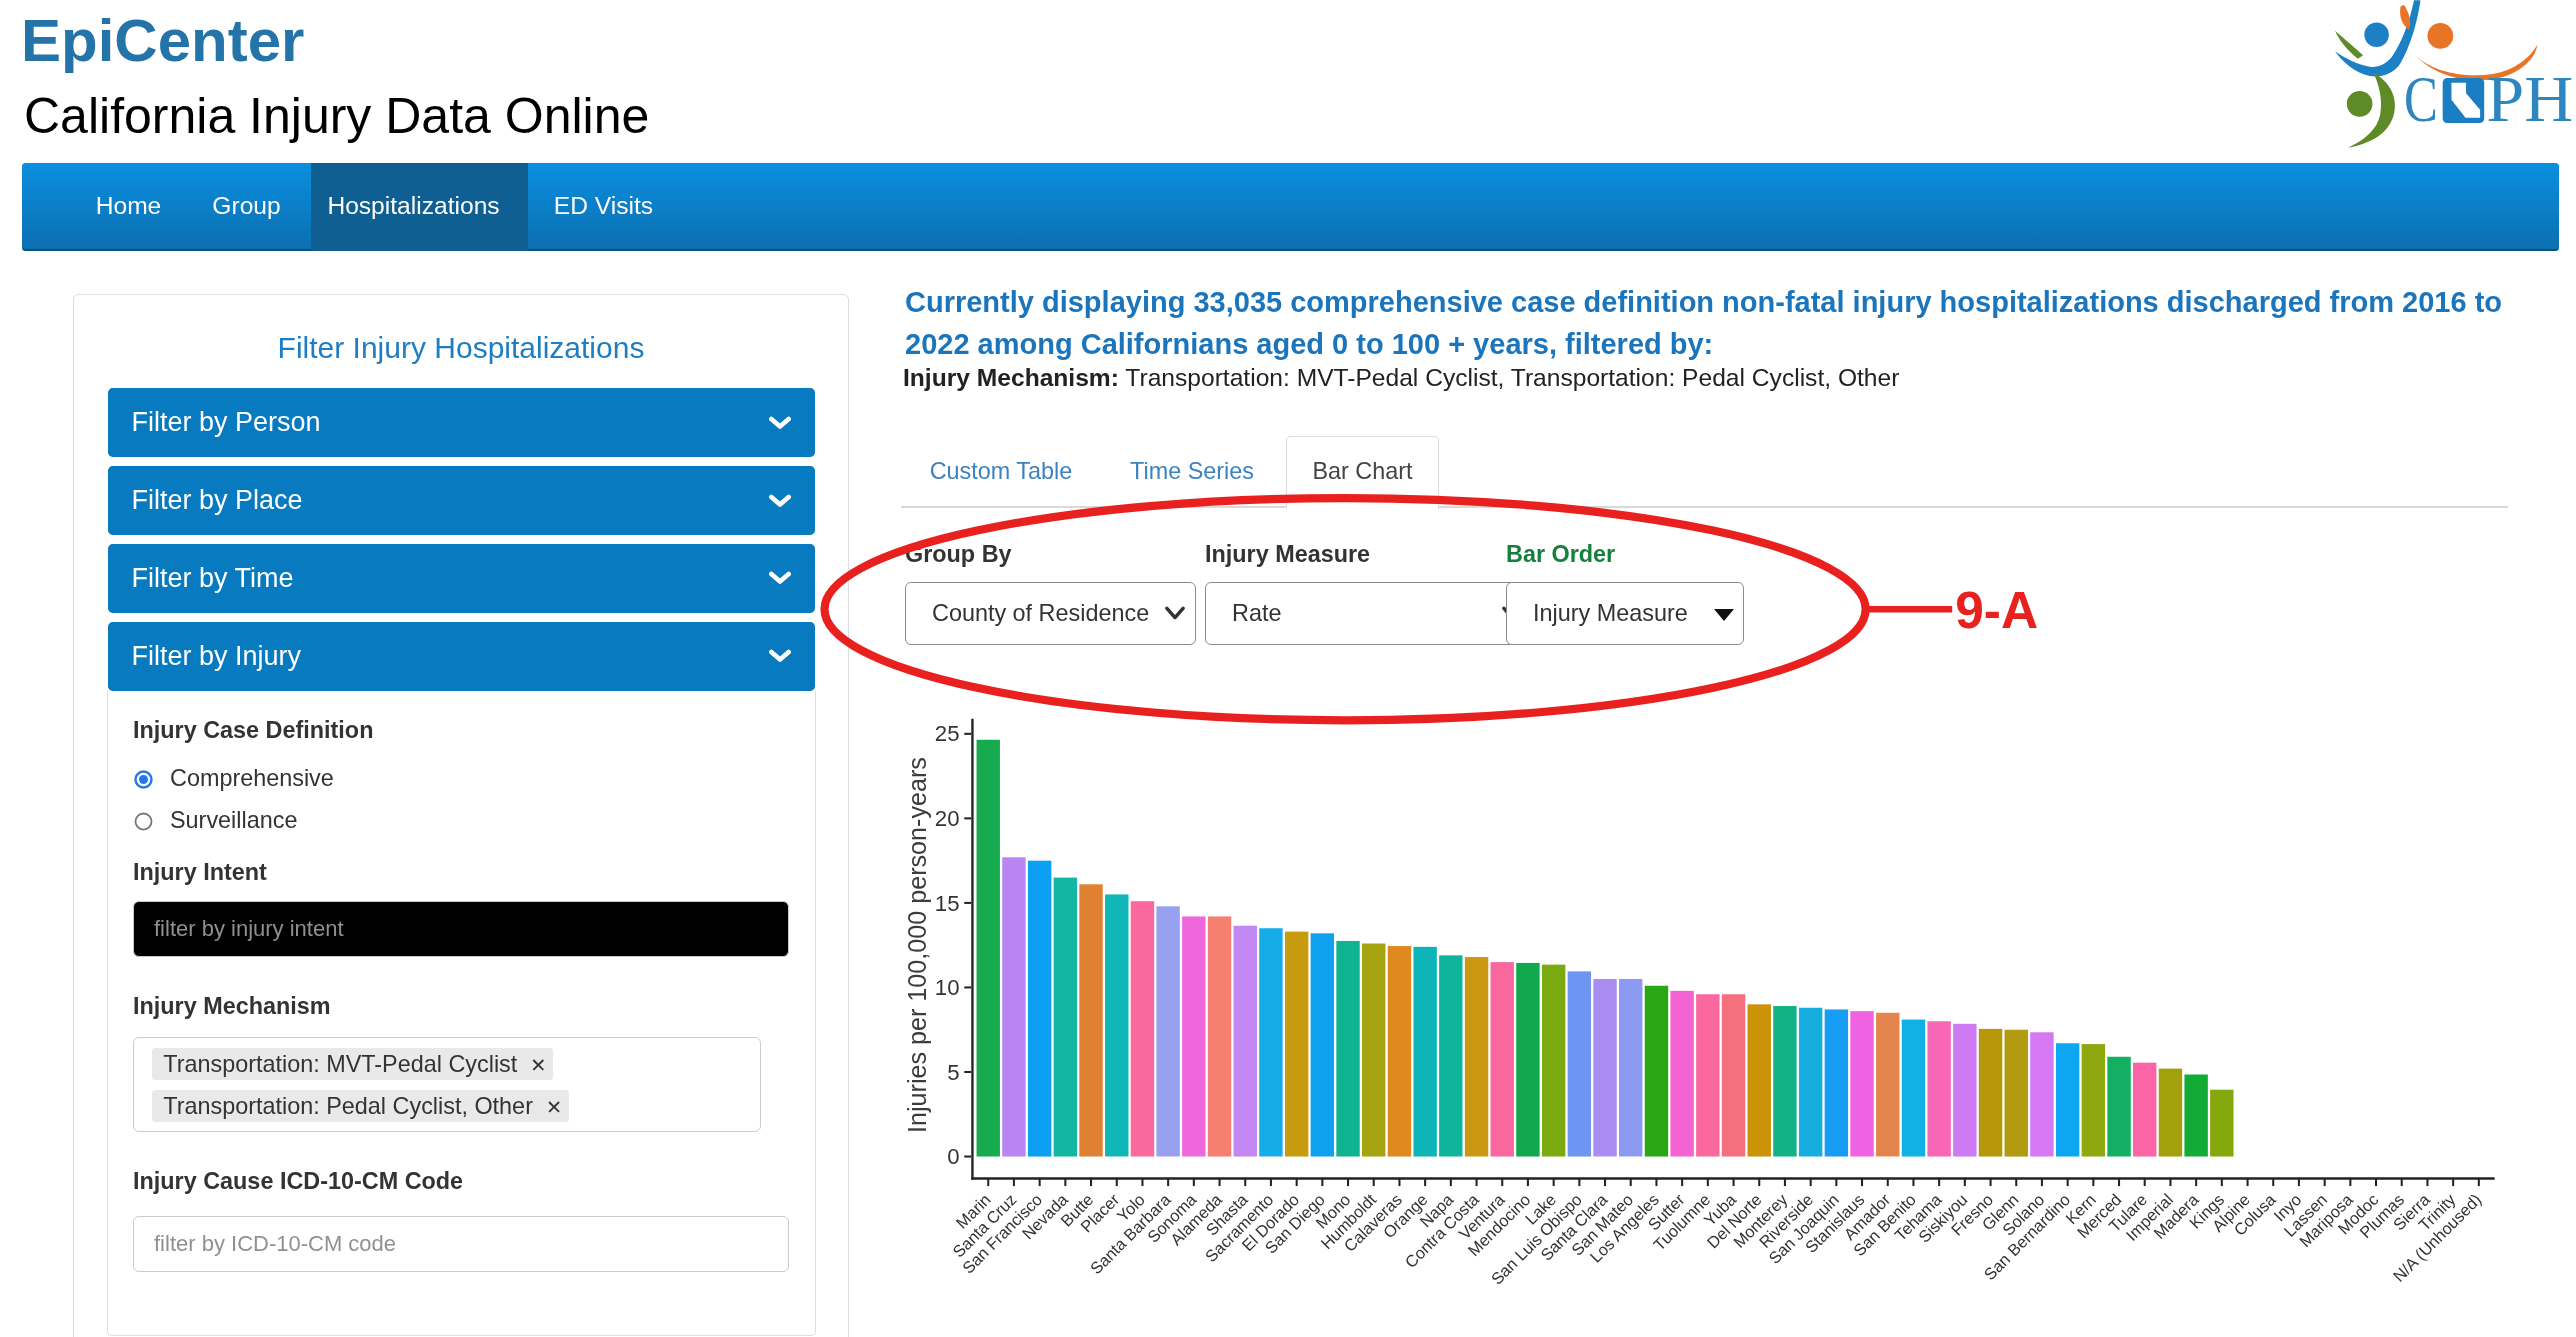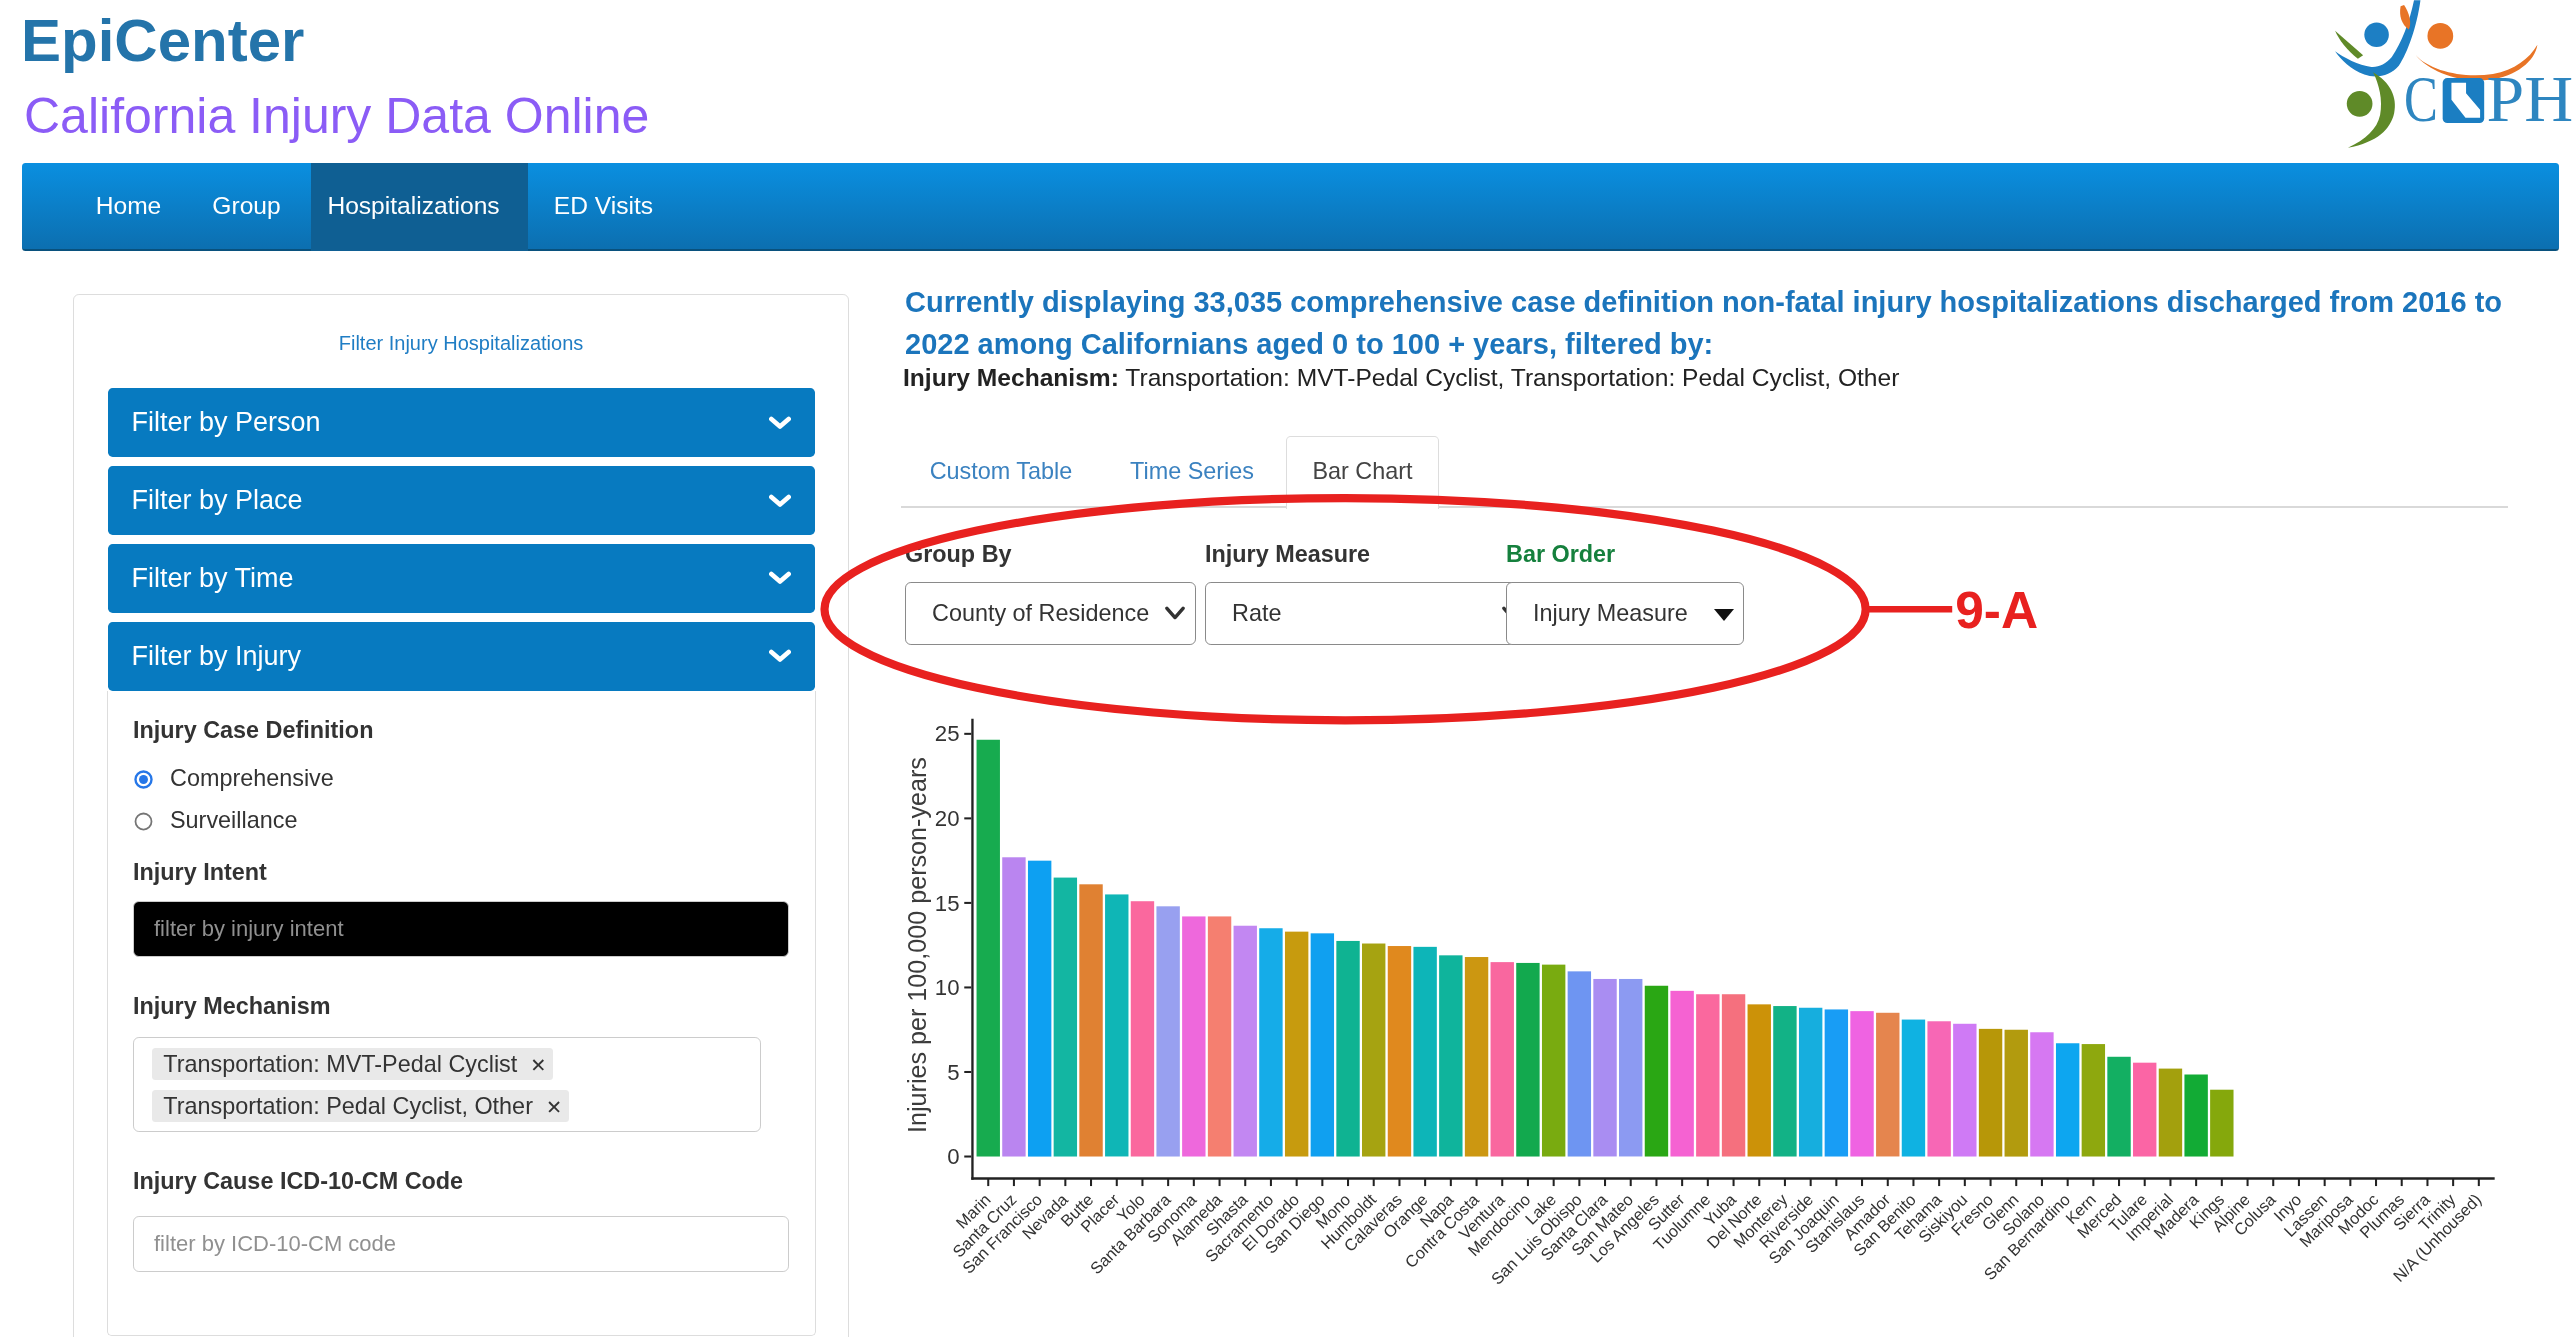--- a/index.html
+++ b/index.html
@@ -5,21 +5,21 @@
 * { margin:0; padding:0; box-sizing:border-box; }
 html,body { width:2576px; height:1338px; background:#fff; font-family:"Liberation Sans", sans-serif; position:relative; overflow:hidden; }
 .abs { position:absolute; }
 .acc { width:707px; height:69px; background:#077ac0; border-radius:4.7px; color:#fff;
        font-size:27px; line-height:69px; padding-left:23.4px; }
 </style>
 </head>
 <body>
 
 <div class="abs" style="left:21px; top:10.5px; font-size:60px; font-weight:bold; color:#2474aa; line-height:1;">EpiCenter</div>
-<div class="abs" style="left:24px; top:91px; font-size:50px; color:#8b5cf6; line-height:1;text-align:center;">California Injury Data Online</div>
+<div class="abs" style="left:24px; top:91px; font-size:50px; color:#000000; line-height:1;text-align:center;">California Injury Data Online</div>
 
 <svg class="abs" style="left:2307px; top:0px;" width="269" height="176" viewBox="3940 0 460 300">
 
   <circle cx="4059" cy="59" r="21" fill="#1d7fc4"></circle>
   <path d="M 4123 0 C 4115 38, 4102 72, 4085 97 C 4075 109, 4062 115, 4050 114 C 4028 111, 4003 98, 3988 87 C 3998 102, 4015 118, 4038 127 C 4058 134, 4082 130, 4097 112 C 4112 90, 4128 45, 4134 0 Z" fill="#1d7fc4"></path>
 
   <circle cx="4168" cy="61" r="22" fill="#e87426"></circle>
   <path d="M 4100 10 C 4097 27, 4102 41, 4114 50 C 4120 38, 4114 20, 4106 8 Z" fill="#e87426"></path>
   <path d="M 4126 94 C 4150 120, 4205 134, 4258 126 C 4295 119, 4320 100, 4334 76 C 4330 104, 4298 130, 4252 136 C 4200 142, 4150 122, 4126 94 Z" fill="#e87426"></path>
 
@@ -35,21 +35,21 @@
 
 <div class="abs" style="left:21.7px; top:163px; width:2537px; height:88px; border-radius:3.5px;
      background:linear-gradient(#0a8fe0,#0c6fb0); border-bottom:2.3px solid #09517d;"></div>
 <div class="abs" style="left:311px; top:163px; width:217px; height:88px; background:#0f5f93;"></div>
 <div class="abs" style="left:73px; top:163px; width:111px; height:85px; color:#fff; font-size:24.6px; text-align:center; line-height:85px;">Home</div>
 <div class="abs" style="left:191px; top:163px; width:111px; height:85px; color:#fff; font-size:24.6px; text-align:center; line-height:85px;">Group</div>
 <div class="abs" style="left:305px; top:163px; width:217px; height:85px; color:#fff; font-size:24.6px; text-align:center; line-height:85px;">Hospitalizations</div>
 <div class="abs" style="left:539px; top:163px; width:129px; height:85px; color:#fff; font-size:24.6px; text-align:center; line-height:85px;">ED Visits</div>
 
 <div class="abs" style="left:73px; top:294px; width:776px; height:1054px; background:#fff; border:1.2px solid #ddd; border-radius:5.9px;"></div>
-<div class="abs" style="left:73px; top:333px; width:776px; text-align:center; font-size:20px; color:#1f7dc4; line-height:1;">Filter Injury Hospitalizations</div>
+<div class="abs" style="left:73px; top:333px; width:776px; text-align:center; font-size:30px; color:#1f7dc4; line-height:1;">Filter Injury Hospitalizations</div>
 
 <div class="abs acc" style="left:108px; top:388px;">Filter by Person</div>
 <div class="abs acc" style="left:108px; top:466px;">Filter by Place</div>
 <div class="abs acc" style="left:108px; top:544px;">Filter by Time</div>
 <div class="abs acc" style="left:108px; top:622px;">Filter by Injury</div>
 <svg class="abs" style="left:769px; top:416px;" width="22" height="14" viewBox="0 0 38 24">
     <path d="M4 5 L19 18 L34 5" stroke="#fff" stroke-width="8" fill="none" stroke-linecap="round" stroke-linejoin="round"></path>
   </svg>
 <svg class="abs" style="left:769px; top:494px;" width="22" height="14" viewBox="0 0 38 24">
     <path d="M4 5 L19 18 L34 5" stroke="#fff" stroke-width="8" fill="none" stroke-linecap="round" stroke-linejoin="round"></path>

